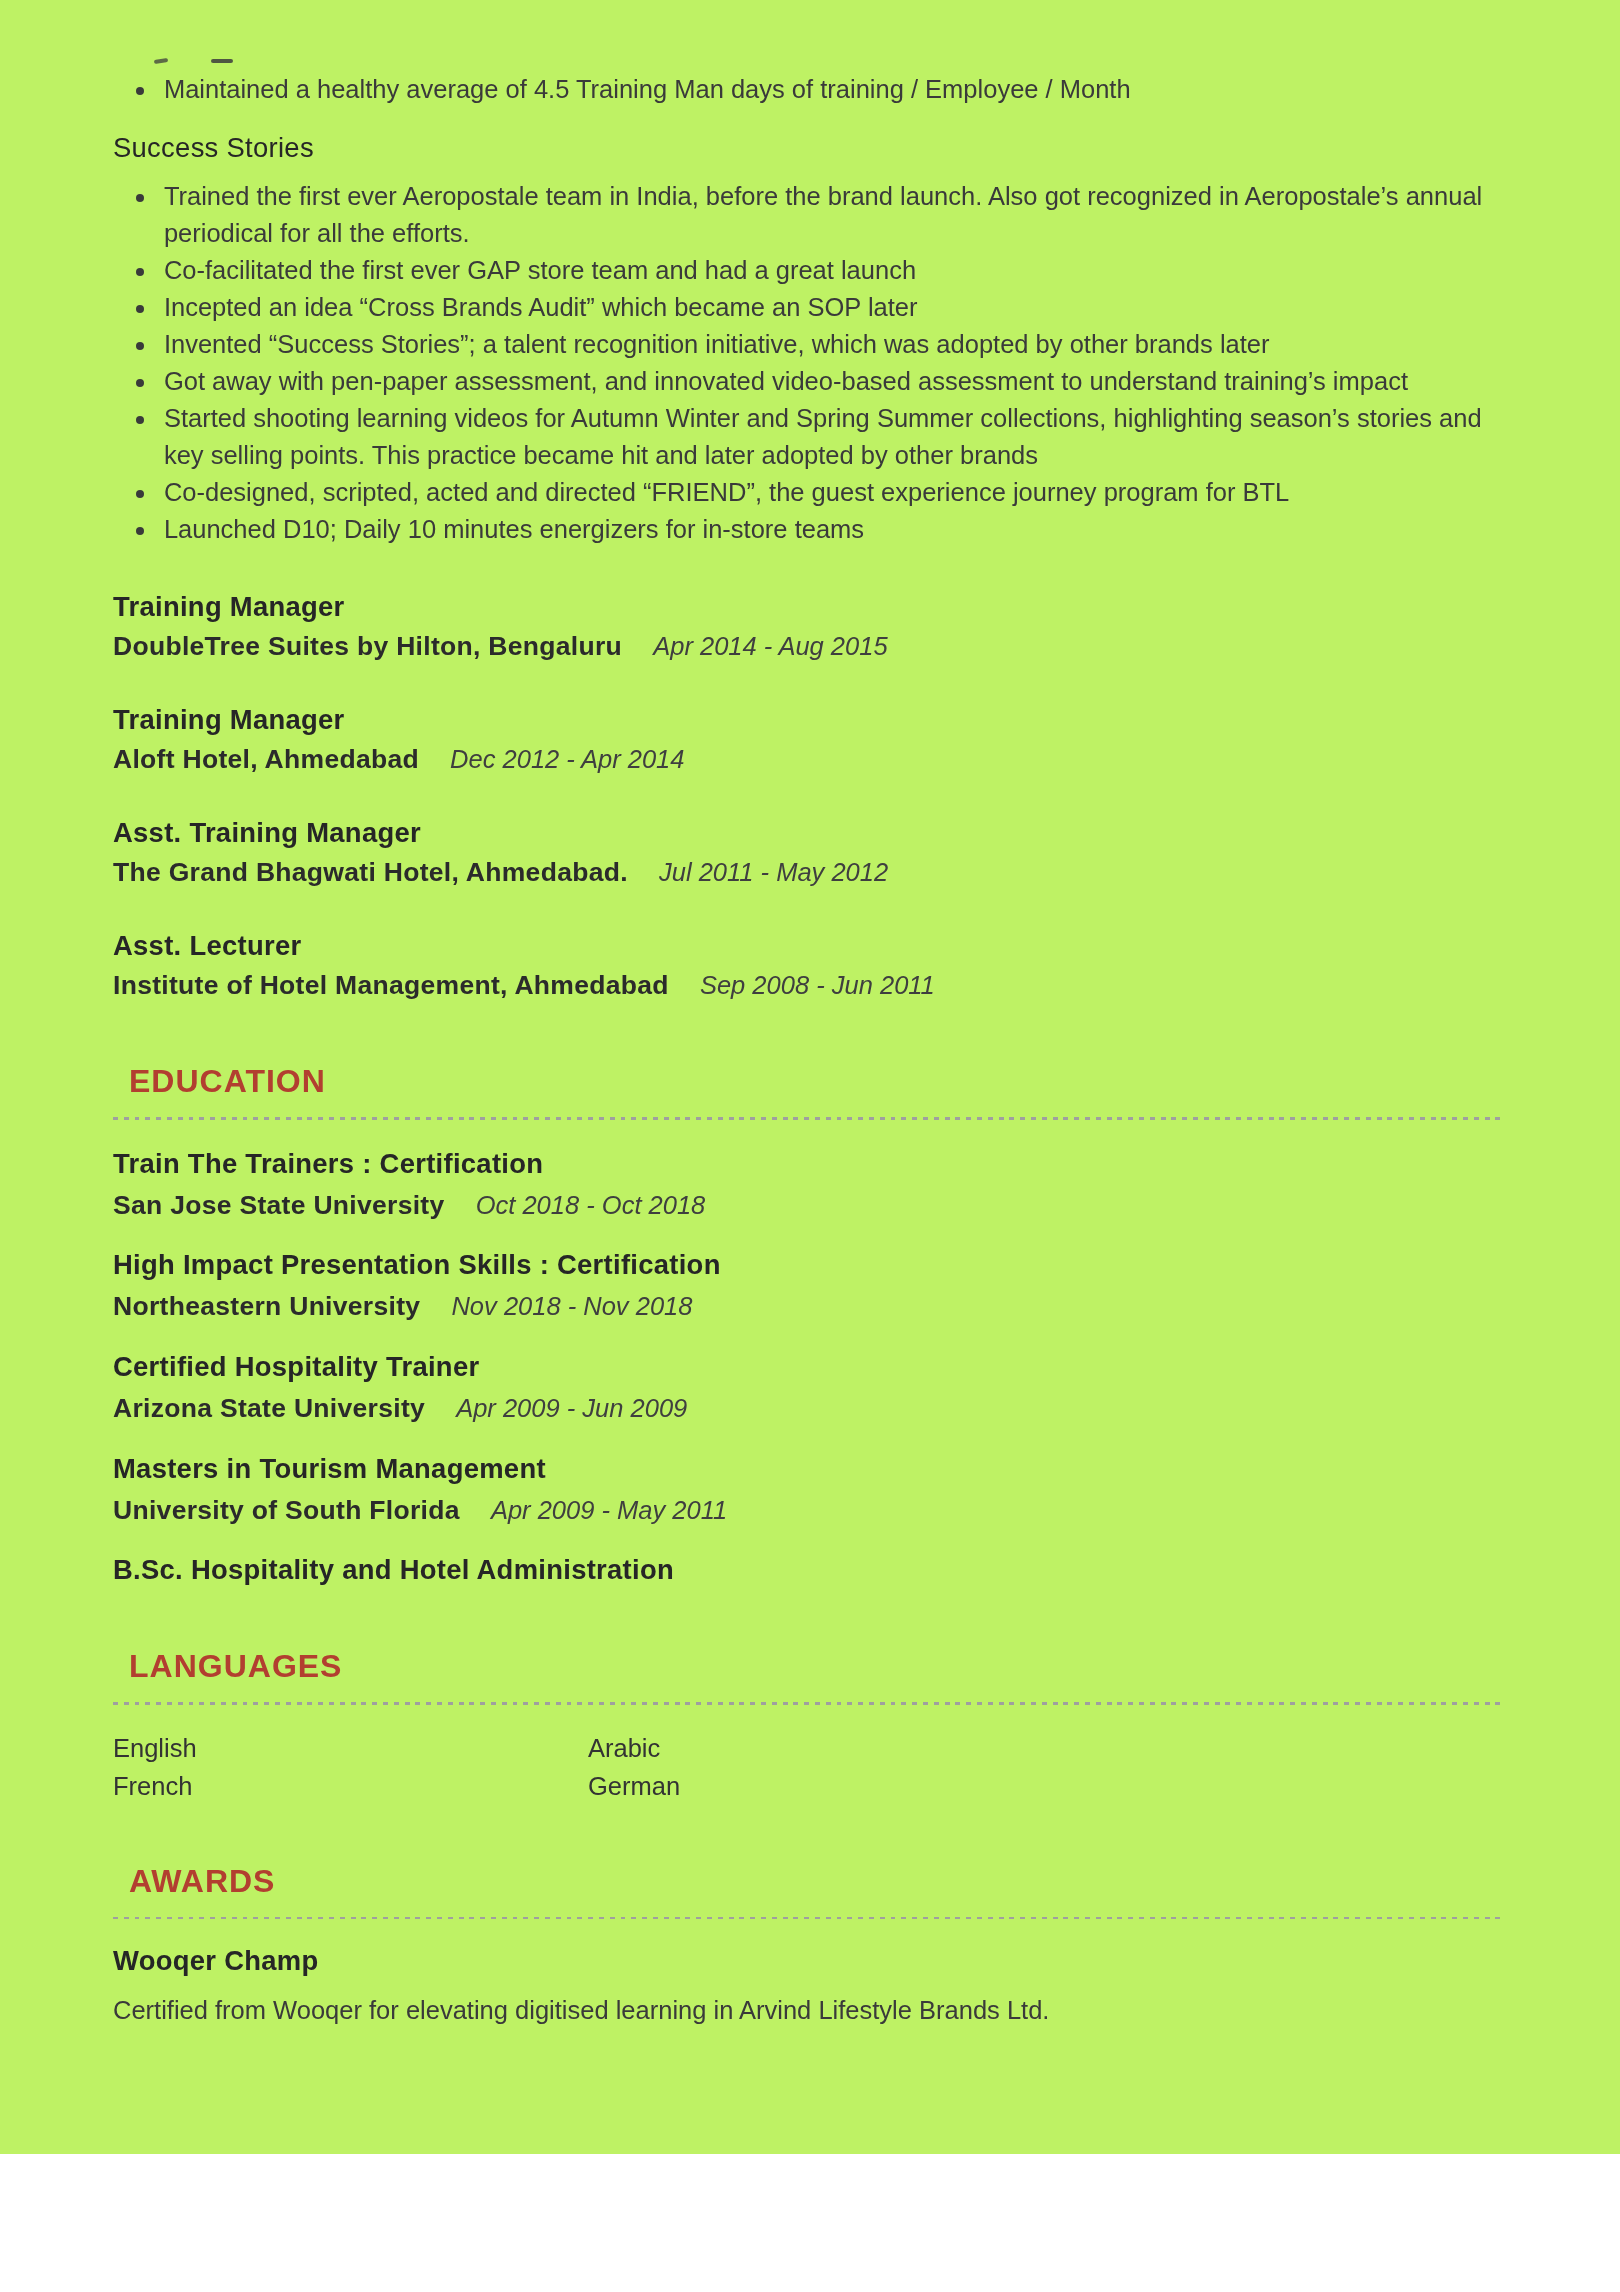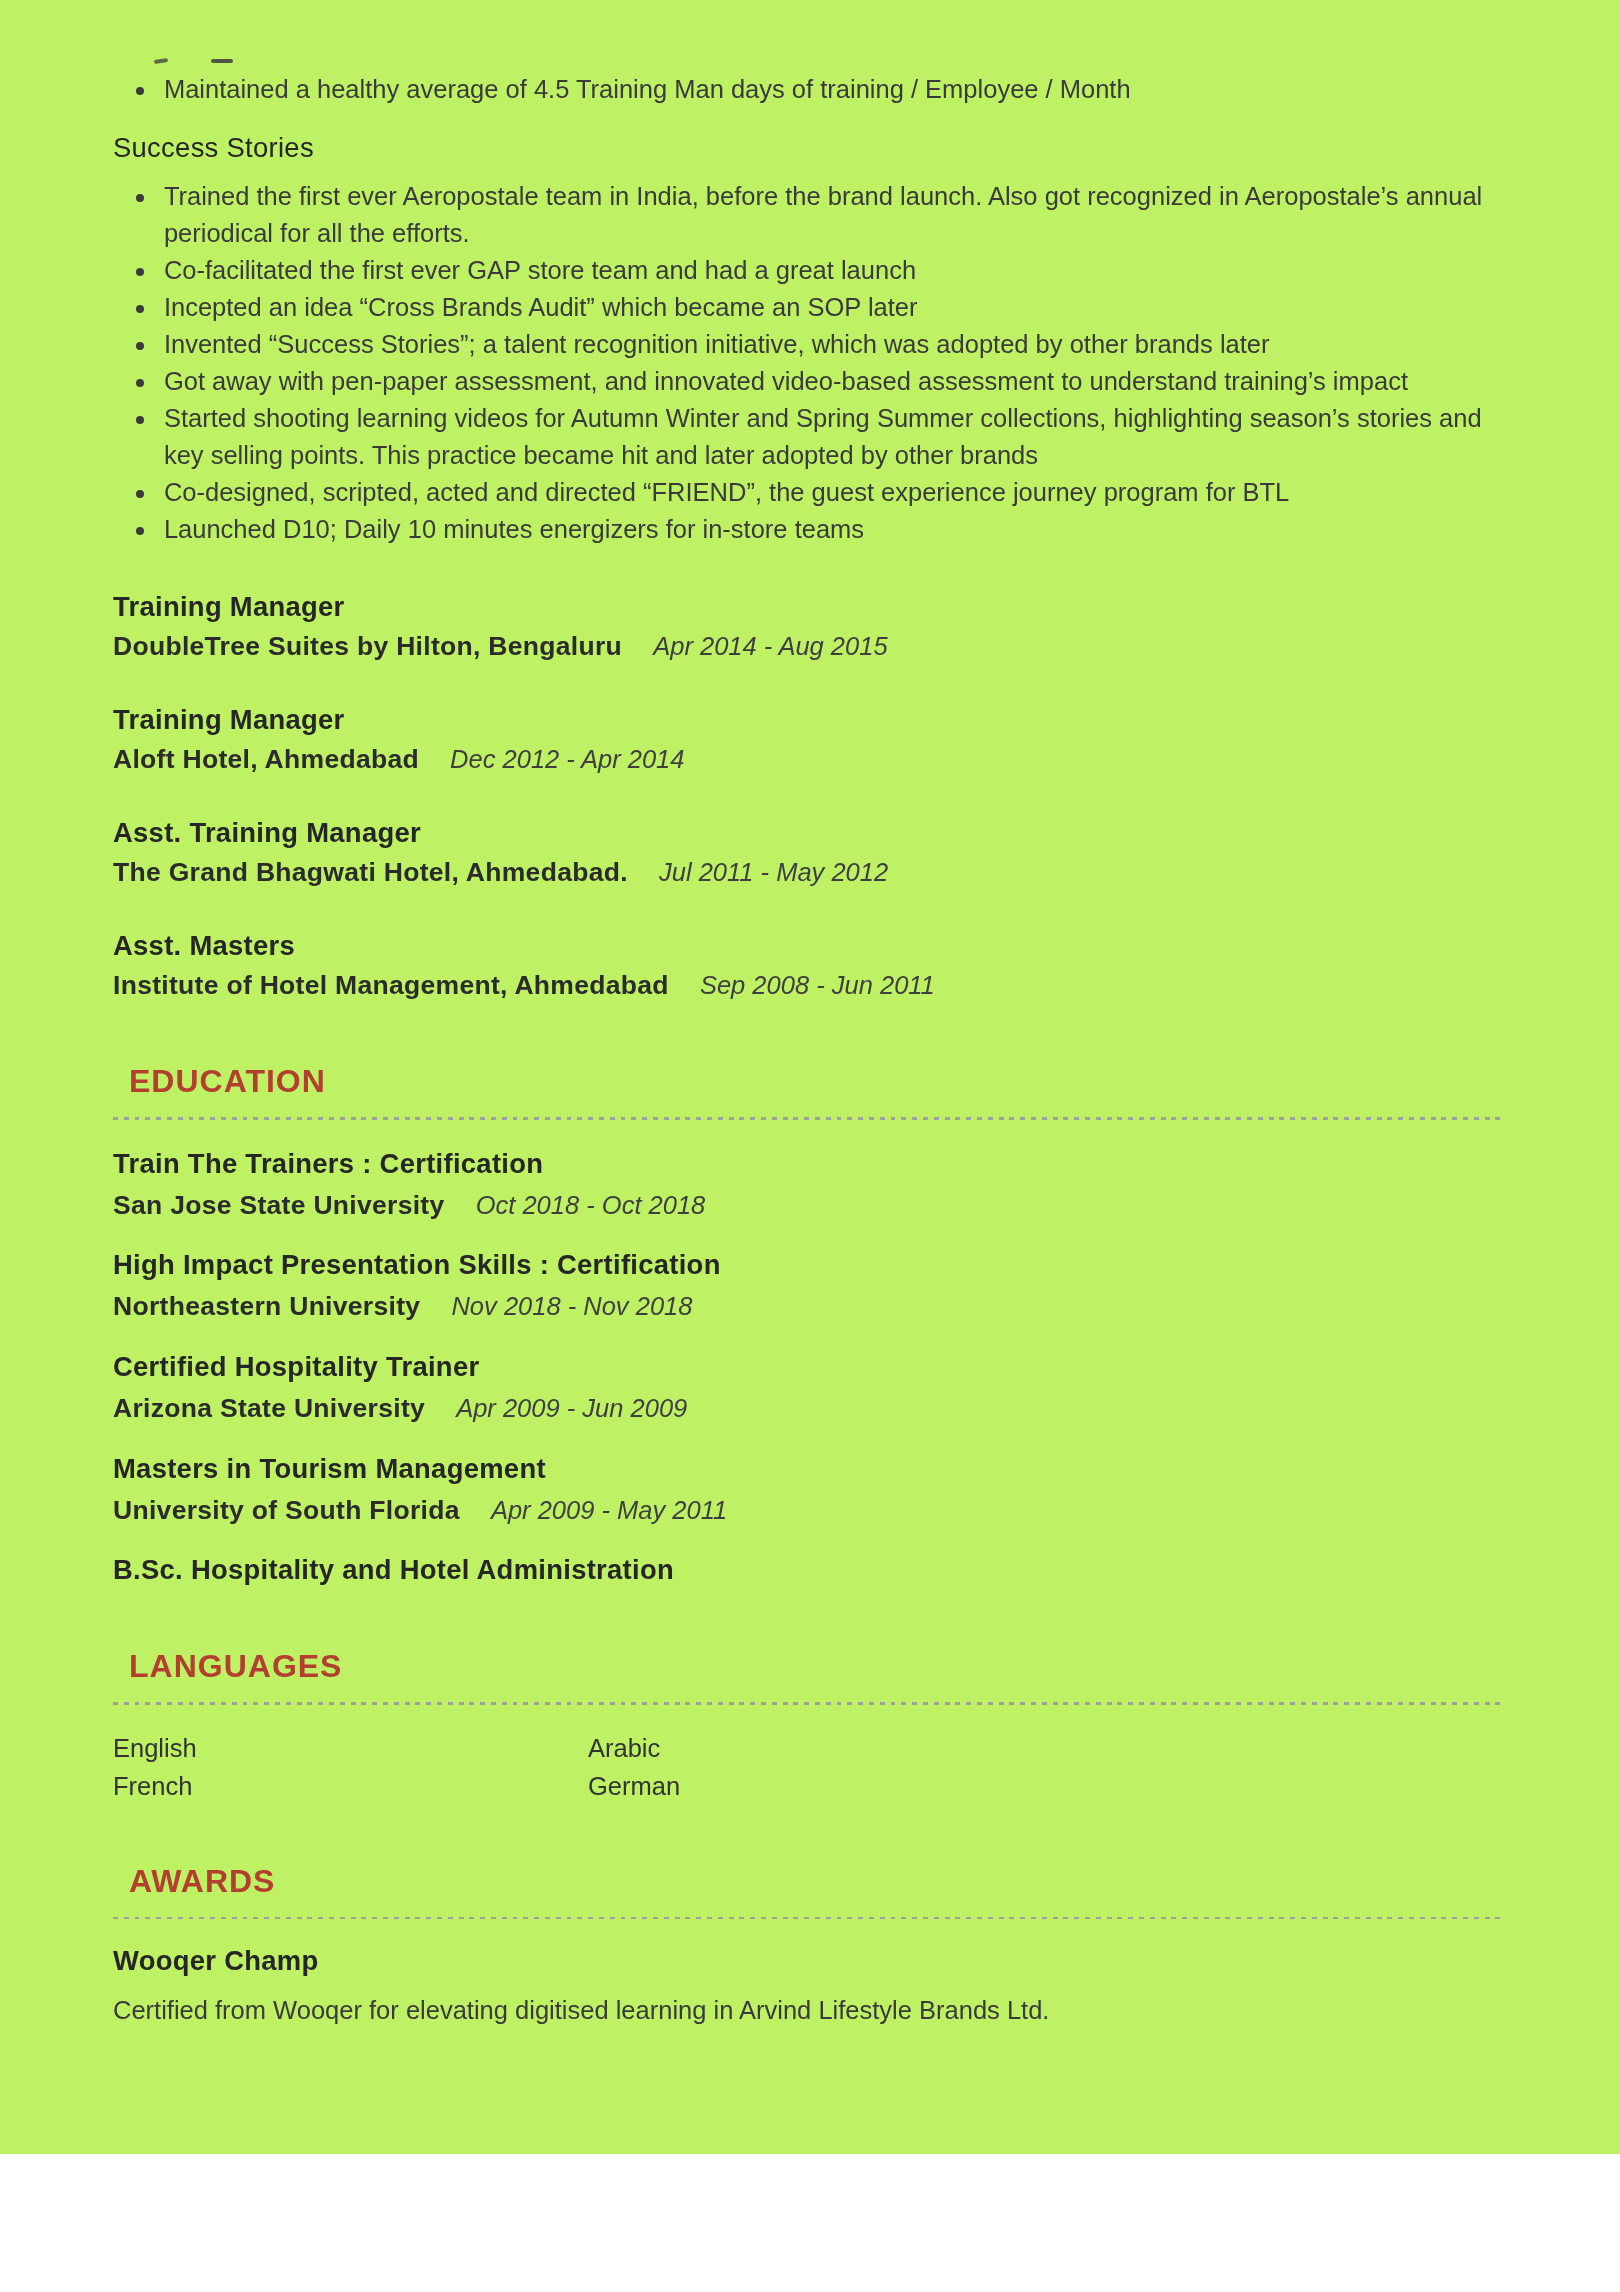--- a/index.html
+++ b/index.html
@@ -103,21 +103,21 @@
       </div>
     </div>
     <div class="job">
       <div class="job-title">Asst. Training Manager</div>
       <div class="job-line">
         <span class="org">The Grand Bhagwati Hotel, Ahmedabad.</span>
         <span class="dates">Jul 2011 - May 2012</span>
       </div>
     </div>
     <div class="job">
-      <div class="job-title">Asst. Masters</div>
+      <div class="job-title">Asst. Lecturer</div>
       <div class="job-line">
         <span class="org">Institute of Hotel Management, Ahmedabad</span>
         <span class="dates">Sep 2008 - Jun 2011</span>
       </div>
     </div>
   </section>
 
   <section class="section">
     <h2 class="section-title">EDUCATION</h2>
     <div class="divider"></div>

